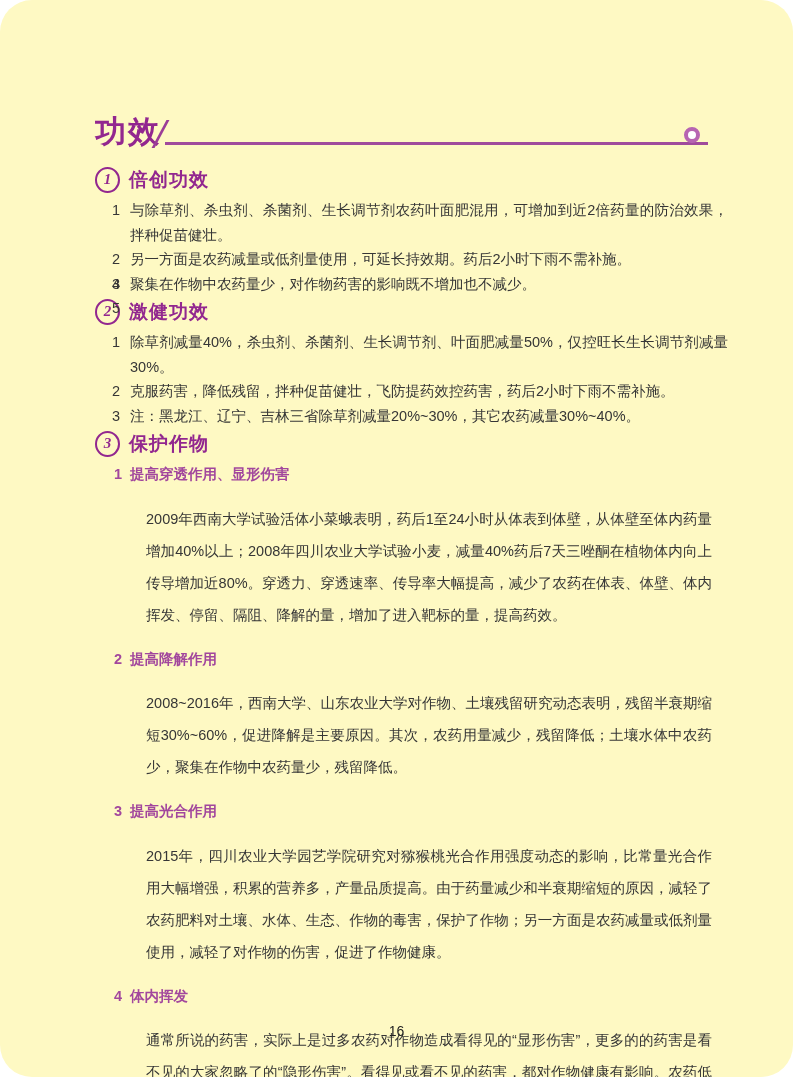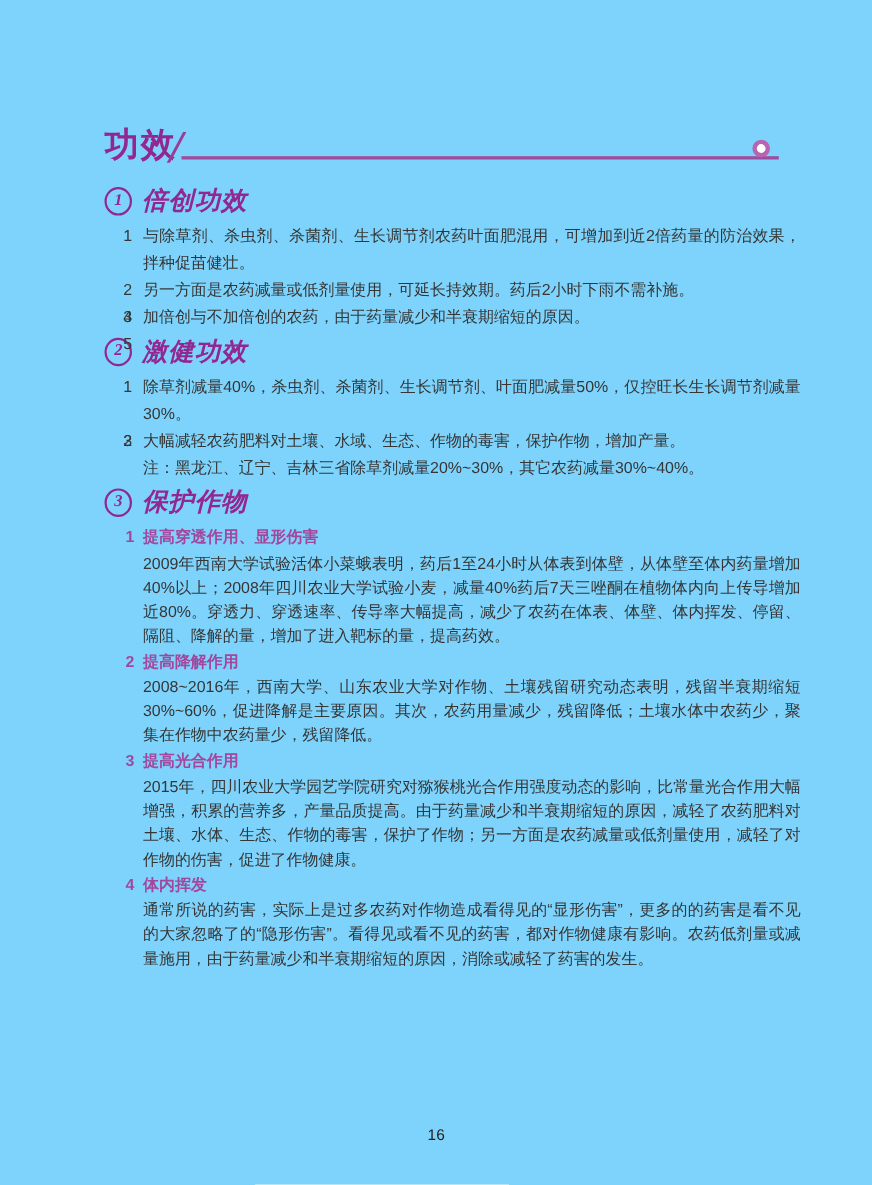--- a/index.html
+++ b/index.html
@@ -1,22 +1,23 @@
 <!DOCTYPE html>
 <html><head>
 <meta charset="utf-8">
 <style>
   html, body { margin:0; padding:0; background:#ffffff; }
   .page {
     position: relative;
     width: 793px;
     height: 1077px;
-    background: #7dd3fc;
+    background: #fef9c3;
     overflow: hidden;
     font-family: "Liberation Sans", "DejaVu Sans", sans-serif;
+    border-radius: 32px;
   }
   .content {
     position: absolute;
     left: 95px;
     top: 114px;
     width: 633px;
   }
 
   
   .title-row { position: relative; height: 40px; margin-bottom: 13px; }
@@ -69,48 +70,47 @@
     justify-content: center;
     font-family: "Liberation Serif", "DejaVu Serif", serif;
     font-style: italic;
     font-weight: 700;
     font-size: 15px;
     color: #92278F;
     padding-bottom: 1px;
     box-sizing: content-box;
   }
   .section-title {
-    font-size: 23px;
+    font-size: 19px;
     font-weight: 700;
     color: #92278F;
     letter-spacing: 1px;
-    font-style: italic;
   }
 
   
   .items { font-size: 14.5px; line-height: 24.5px; color: #363636; }
   .item { position: relative; padding-left: 35px; text-align: justify; }
   .item-num { position: absolute; left: 17px; top: 0; }
   .note { padding-left: 35px; }
 
   
   .sub-head {
     position: relative;
     padding-left: 35px;
     font-size: 14.5px;
     line-height: 24.5px;
     font-weight: 700;
     color: #A2479D;
   }
   .sub-num { position: absolute; left: 19px; top: 0; }
   .sub-body {
-    margin: 0;
+    margin: 16px;
     padding-left: 35px;
     font-size: 14.5px;
-    line-height: 22px;
+    line-height: 32px;
     color: #363636;
     text-align: justify;
   }
 
   
   .page-num {
     position: absolute;
     top: 1023px;
     left: 0;
     width: 100%;
@@ -144,44 +144,44 @@
         </div>
         <div class="item">
           <span class="item-num">2</span>
           <span>另一方面是农药减量或低剂量使用，可延长持效期。药后2小时下雨不需补施。</span>
         </div>
         <div class="item">
           <span class="item-num">3</span>
         </div>
         <div class="item">
           <span class="item-num">4</span>
-          <span>加倍创与不加倍创的农药，由于药量减少和半衰期缩短的原因。</span>
+          <span>聚集在作物中农药量少，对作物药害的影响既不增加也不减少。</span>
         </div>
         <div class="item">
           <span class="item-num">5</span>
         </div>
       </div>
     </div>
 
     <div class="section">
       <div class="section-heading">
         <span class="badge">2</span>
         <span class="section-title">激健功效</span>
       </div>
       <div class="items">
         <div class="item">
           <span class="item-num">1</span>
           <span>除草剂减量40%，杀虫剂、杀菌剂、生长调节剂、叶面肥减量50%，仅控旺长生长调节剂减量30%。</span>
         </div>
         <div class="item">
           <span class="item-num">2</span>
+          <span>克服药害，降低残留，拌种促苗健壮，飞防提药效控药害，药后2小时下雨不需补施。</span>
         </div>
         <div class="item">
           <span class="item-num">3</span>
-          <span>大幅减轻农药肥料对土壤、水域、生态、作物的毒害，保护作物，增加产量。</span>
         </div>
         <div class="note">注：黑龙江、辽宁、吉林三省除草剂减量20%~30%，其它农药减量30%~40%。</div>
       </div>
     </div>
 
     <div class="section">
       <div class="section-heading">
         <span class="badge">3</span>
         <span class="section-title">保护作物</span>
       </div>

